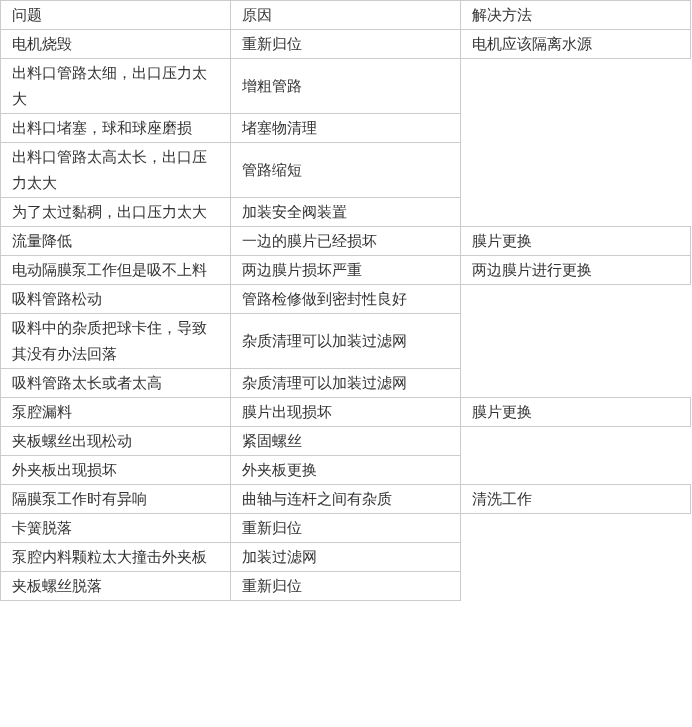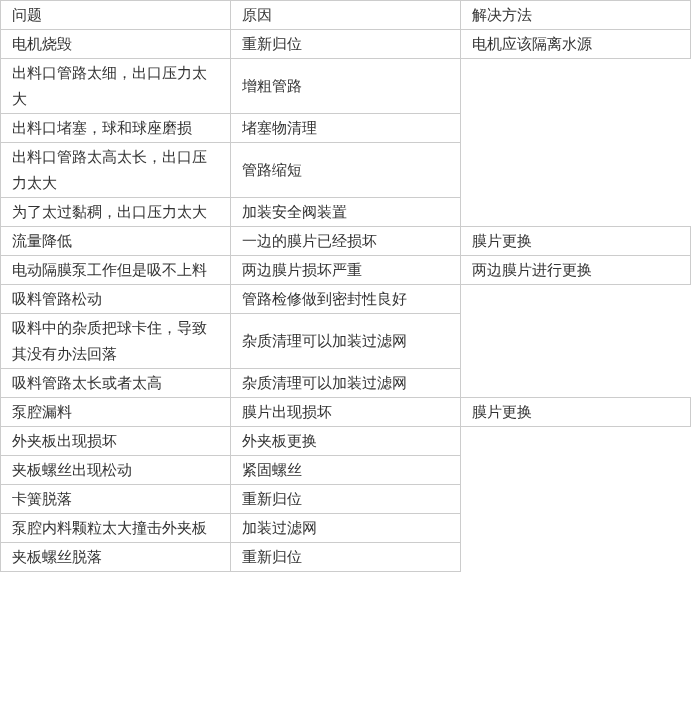--- a/index.html
+++ b/index.html
@@ -96,26 +96,31 @@
       <tr>
         <td>吸料管路太长或者太高</td>
         <td>杂质清理可以加装过滤网</td>
       </tr>
       <tr>
         <td>泵腔漏料</td>
         <td>膜片出现损坏</td>
         <td>膜片更换</td>
       </tr>
       <tr>
+        <td>夹板螺丝出现松动</td>
+        <td>紧固螺丝</td>
+      </tr>
+      <tr>
         <td>外夹板出现损坏</td>
         <td>外夹板更换</td>
       </tr>
       <tr>
-        <td>夹板螺丝出现松动</td>
-        <td>紧固螺丝</td>
+        <td>隔膜泵工作时有异响</td>
+        <td>曲轴与连杆之间有杂质</td>
+        <td>清洗工作</td>
       </tr>
       <tr>
         <td>卡簧脱落</td>
         <td>重新归位</td>
       </tr>
       <tr>
         <td>泵腔内料颗粒太大撞击外夹板</td>
         <td>加装过滤网</td>
       </tr>
       <tr>

